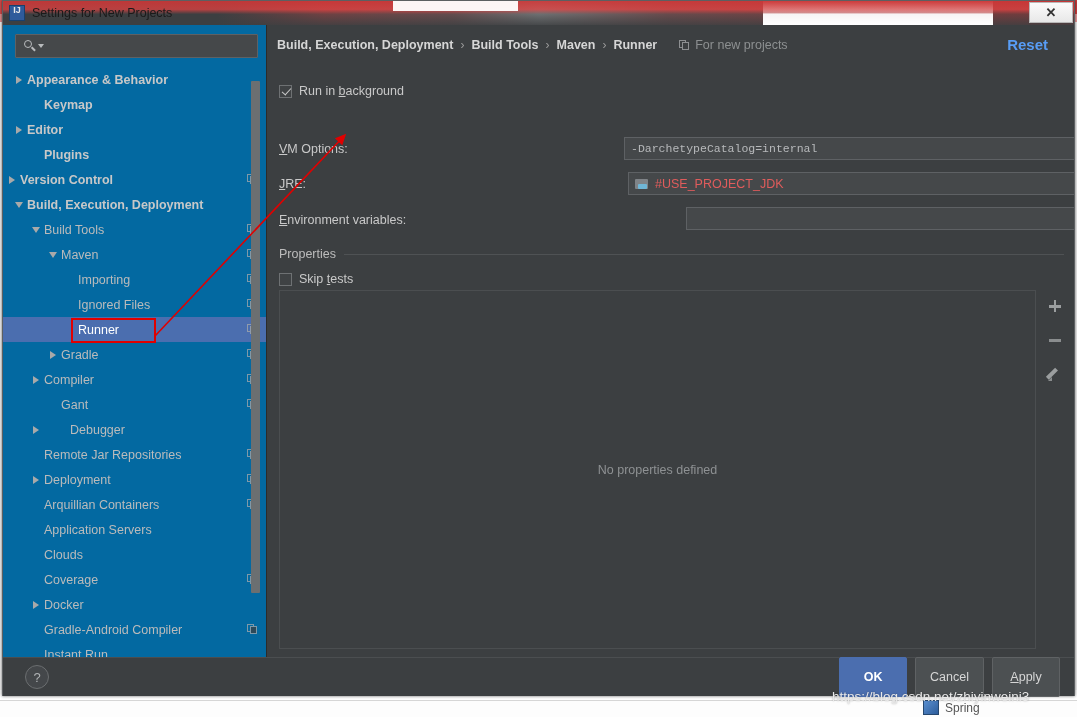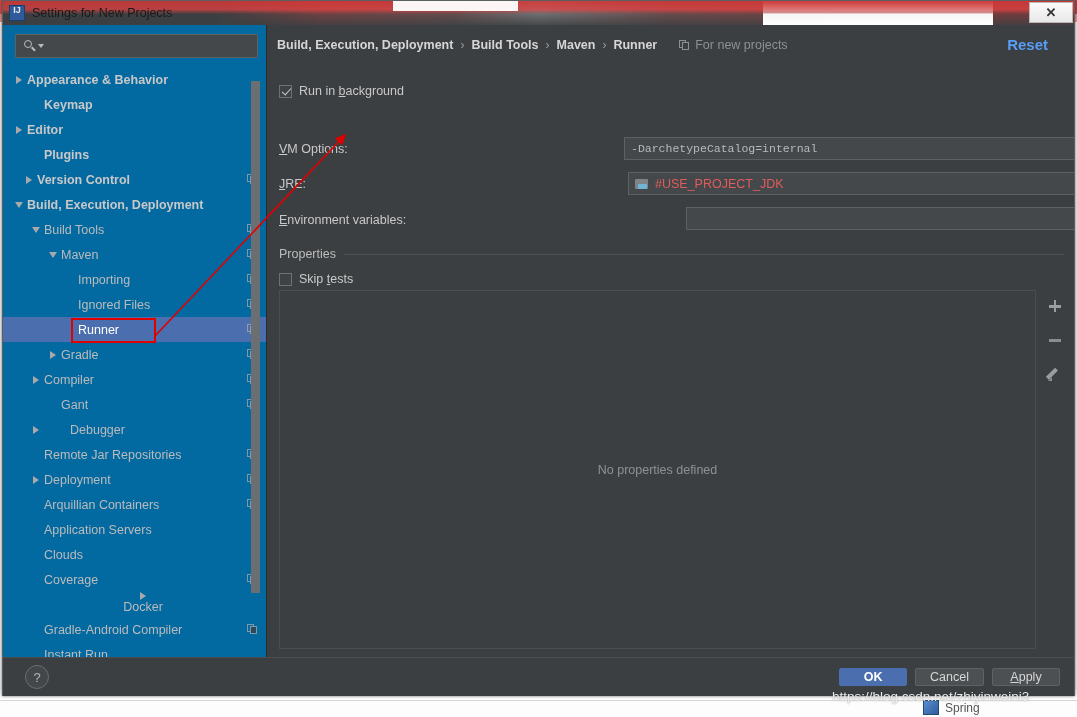--- a/index.html
+++ b/index.html
@@ -327,21 +327,21 @@
     box-sizing: border-box;
   }
   #help-btn {
     margin-left: 22px; width: 22px; height: 22px; border-radius: 50%;
     border: 1px solid #6b6e70; background: #44474a;
     color: #b0b3b5; font-size: 13px;
     display: flex; align-items: center; justify-content: center;
   }
   #btns { margin-left: auto; display: flex; gap: 8px; padding-right: 14px; }
   .dlg-btn {
-    min-width: 68px; height: 18px; padding: 0 14px;
+    min-width: 68px; height: 40px; padding: 0 14px;
     background: #4c5052; border: 1px solid #5f6264;
     color: #d6d6d6; font-size: 12.5px;
     display: flex; align-items: center; justify-content: center;
     box-sizing: border-box; border-radius: 2px;
   }
   .dlg-btn.primary {
     background: #4b6eaf; border-color: #4b6eaf; color: #ffffff; font-weight: bold;
   }
 
   
@@ -403,21 +403,21 @@
             <span class="tree-label">Keymap</span>
           </div>
           <div class="tree-row bold" style="padding-left: 8px;">
             <span class="tw right"></span>
             <span class="tree-label">Editor</span>
           </div>
           <div class="tree-row bold" style="padding-left: 25px;">
             <span class="tw"></span>
             <span class="tree-label">Plugins</span>
           </div>
-          <div class="tree-row bold" style="padding-left: 18px;">
+          <div class="tree-row bold" style="padding-left: 1px;">
             <span class="tw right"></span>
             <span class="tree-label">Version Control</span>
             <span class="copy-icon"></span>
           </div>
           <div class="tree-row bold" style="padding-left: 8px;">
             <span class="tw down"></span>
             <span class="tree-label">Build, Execution, Deployment</span>
           </div>
           <div class="tree-row" style="padding-left: 25px;">
             <span class="tw down"></span>
@@ -484,21 +484,21 @@
           </div>
           <div class="tree-row" style="padding-left: 25px;">
             <span class="tw"></span>
             <span class="tree-label">Clouds</span>
           </div>
           <div class="tree-row" style="padding-left: 25px;">
             <span class="tw"></span>
             <span class="tree-label">Coverage</span>
             <span class="copy-icon"></span>
           </div>
-          <div class="tree-row" style="padding-left: 25px; flex-direction: column;">
+          <div class="tree-row" style="padding-left: 25px;">
             <span class="tw right"></span>
             <span class="tree-label">Docker</span>
           </div>
           <div class="tree-row" style="padding-left: 25px;">
             <span class="tw"></span>
             <span class="tree-label">Gradle-Android Compiler</span>
             <span class="copy-icon"></span>
           </div>
           <div class="tree-row" style="padding-left: 25px;">
             <span class="tw"></span>

